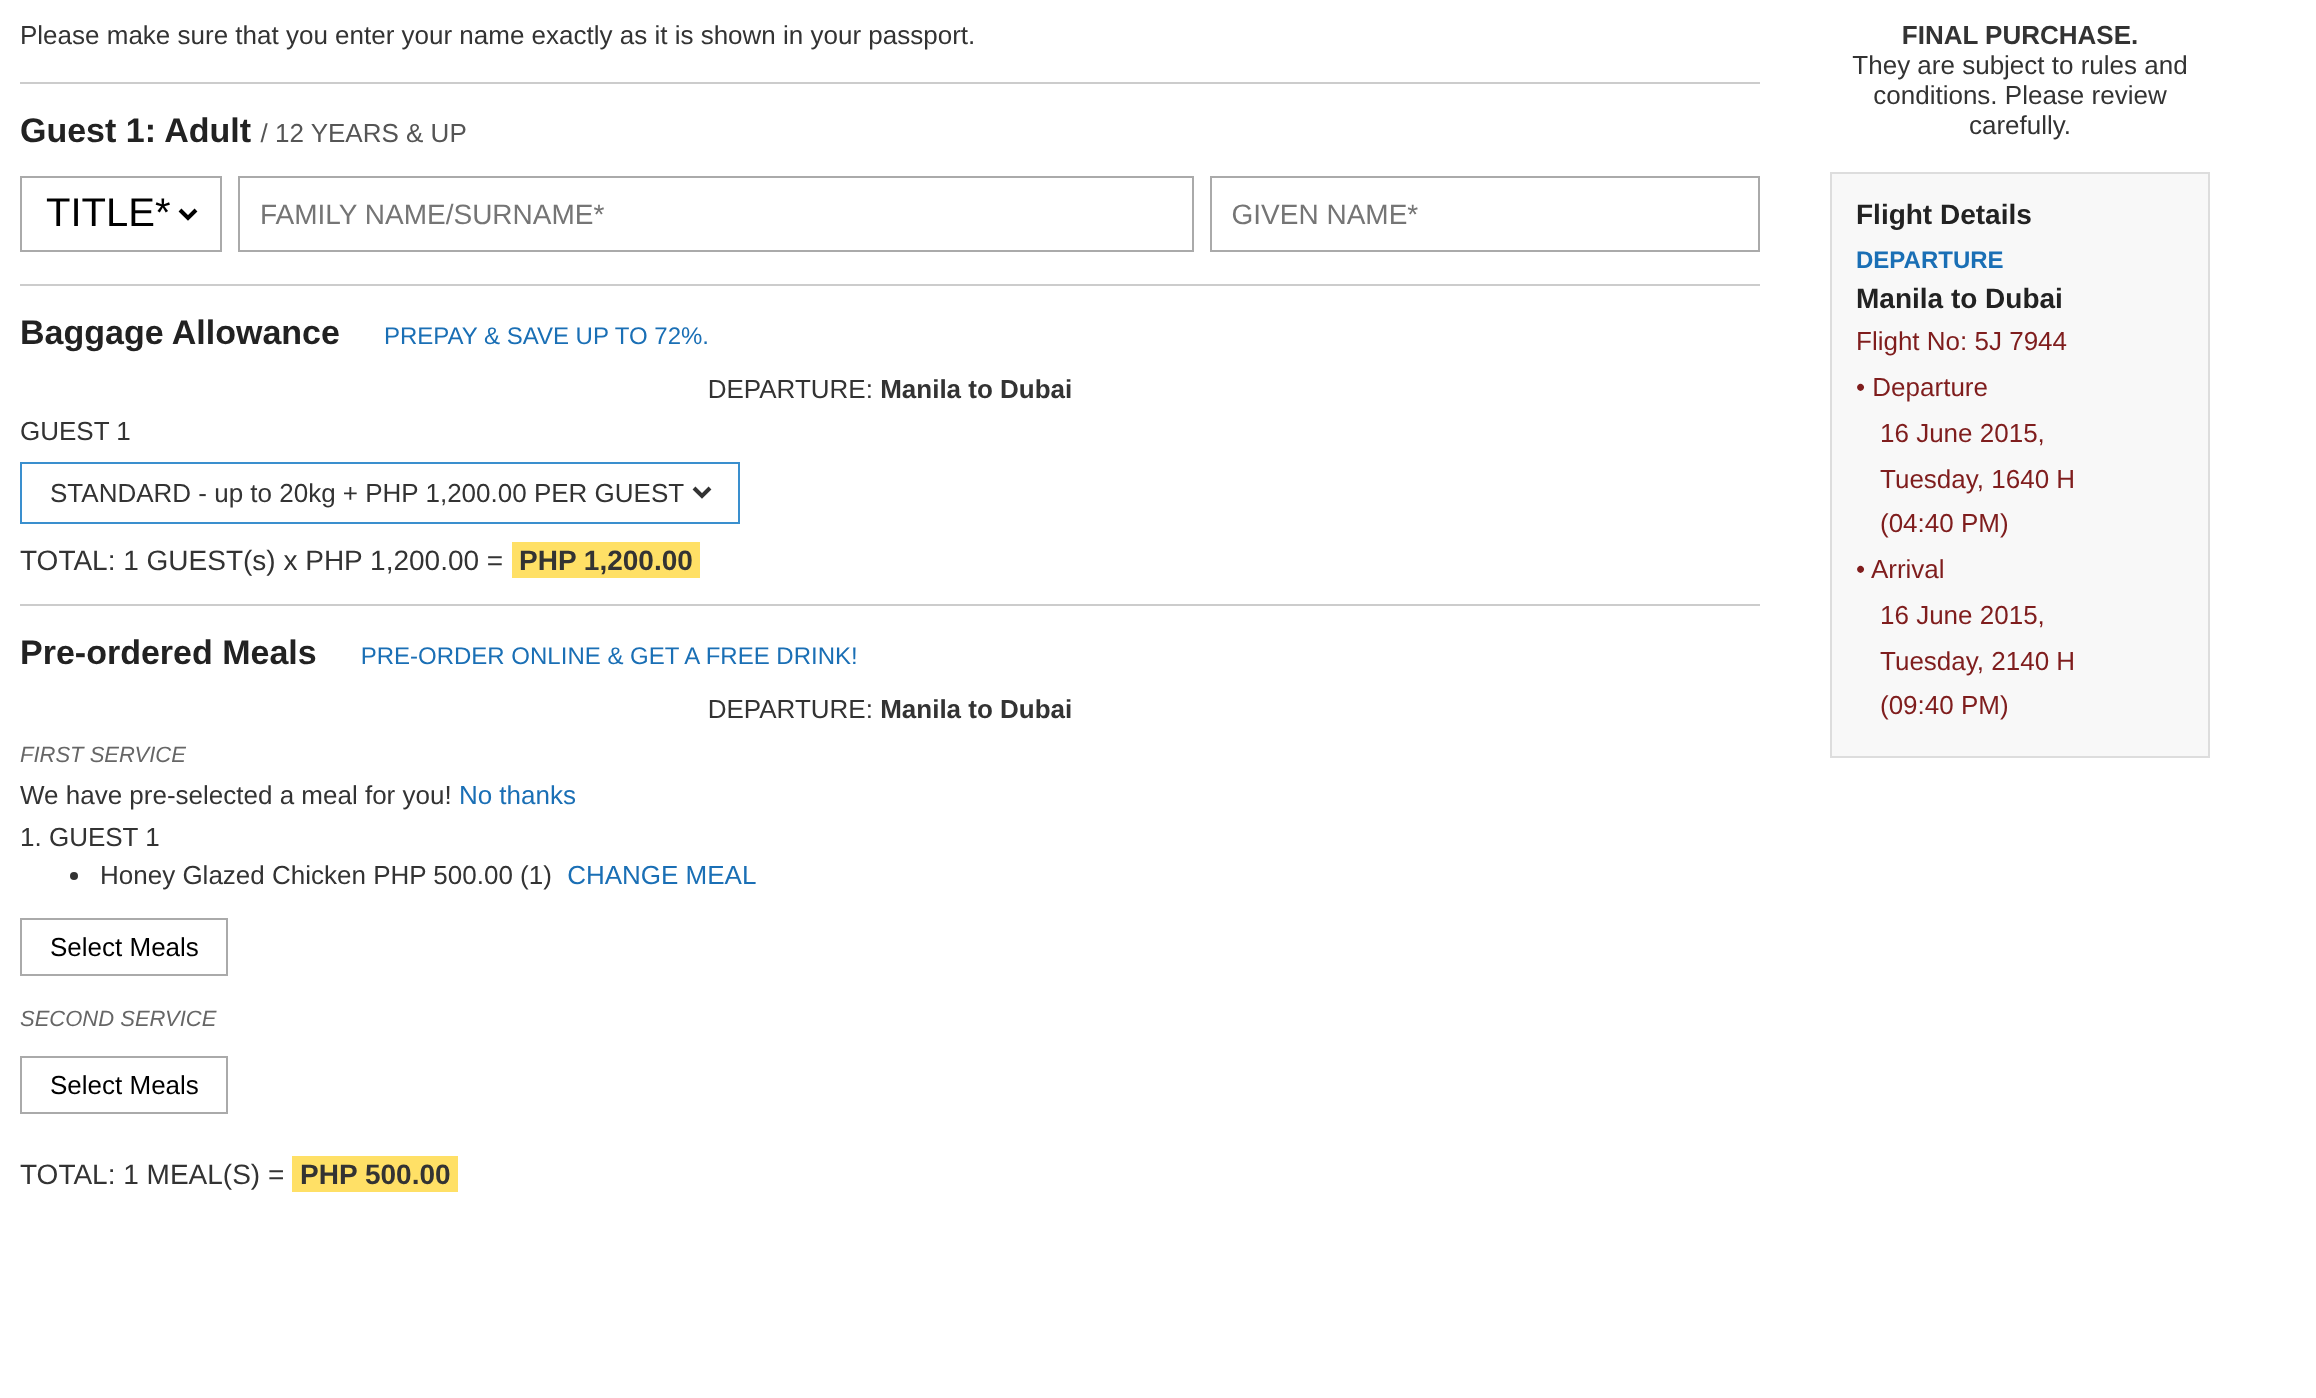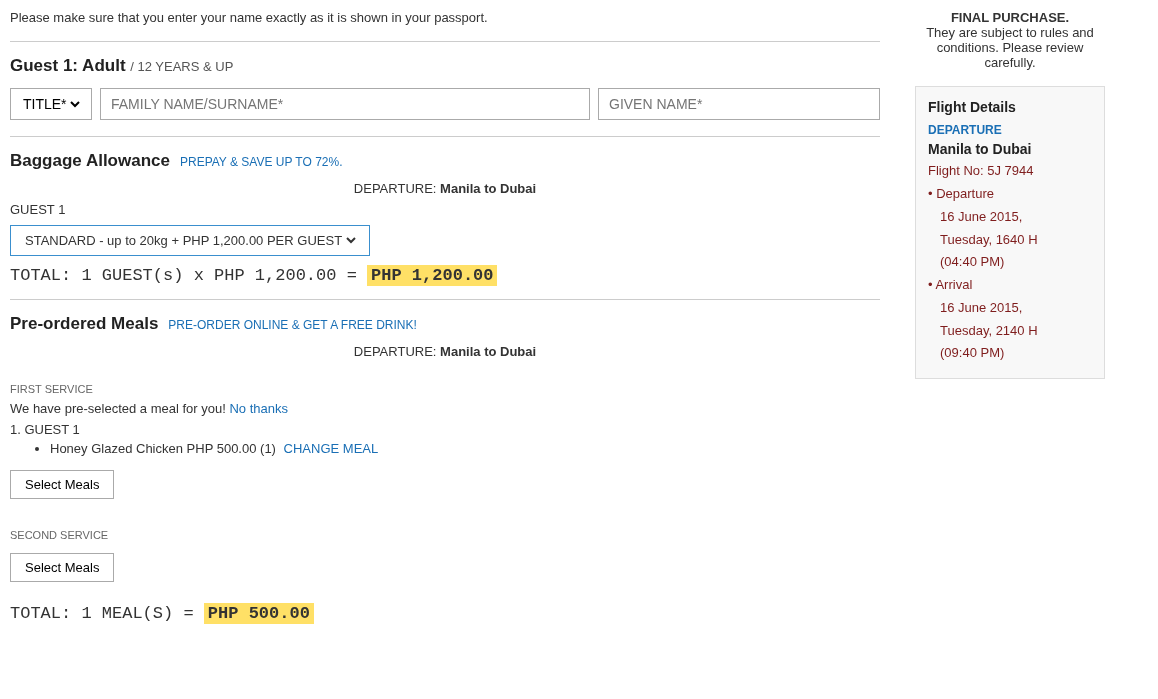--- a/index.html
+++ b/index.html
@@ -56,41 +56,41 @@
       align-items: center;
       border: 1px solid #aaa;
       padding: 6px 8px;
       min-width: 80px;
       background: #fff;
       cursor: pointer;
     }
     .title-select-wrapper select {
       border: none;
       outline: none;
-      font-size: 14px;
+      font-size: 20px;
       background: transparent;
       cursor: pointer;
     }
     .name-input {
       border: 1px solid #aaa;
       padding: 6px 10px;
       font-size: 14px;
       color: #999;
       outline: none;
     }
     .given-name-input {
       flex: 1;
     }
     .family-name-input {
       flex: 1.8;
     }
     .section-header {
       display: flex;
       align-items: baseline;
-      gap: 10px;
+      gap: 22px;
       margin-bottom: 10px;
     }
     .section-title {
       font-size: 17px;
       font-weight: bold;
       color: #222;
     }
     .section-link {
       font-size: 12px;
       color: #1a6fb5;
@@ -123,34 +123,34 @@
     .baggage-select-wrapper select {
       border: none;
       outline: none;
       font-size: 13px;
       background: transparent;
       cursor: pointer;
       color: #333;
       min-width: 300px;
     }
     .total-line {
-      font-size: 17px;
-      margin-bottom: 6px;
-      font-family: Liberation Mono, monospace;
+      font-size: 14px;
+      margin-bottom: 6px;
     }
     .highlight-price {
       background: #ffe066;
       font-weight: bold;
       padding: 1px 4px;
     }
     .service-label {
       font-size: 11px;
+      font-style: italic;
       color: #666;
       margin-bottom: 6px;
-      margin-top: 24px;
+      margin-top: 10px;
     }
     .pre-selected-text {
       font-size: 13px;
       margin-bottom: 6px;
     }
     .no-thanks-link {
       color: #1a6fb5;
       text-decoration: none;
     }
     .guest-item-label {

